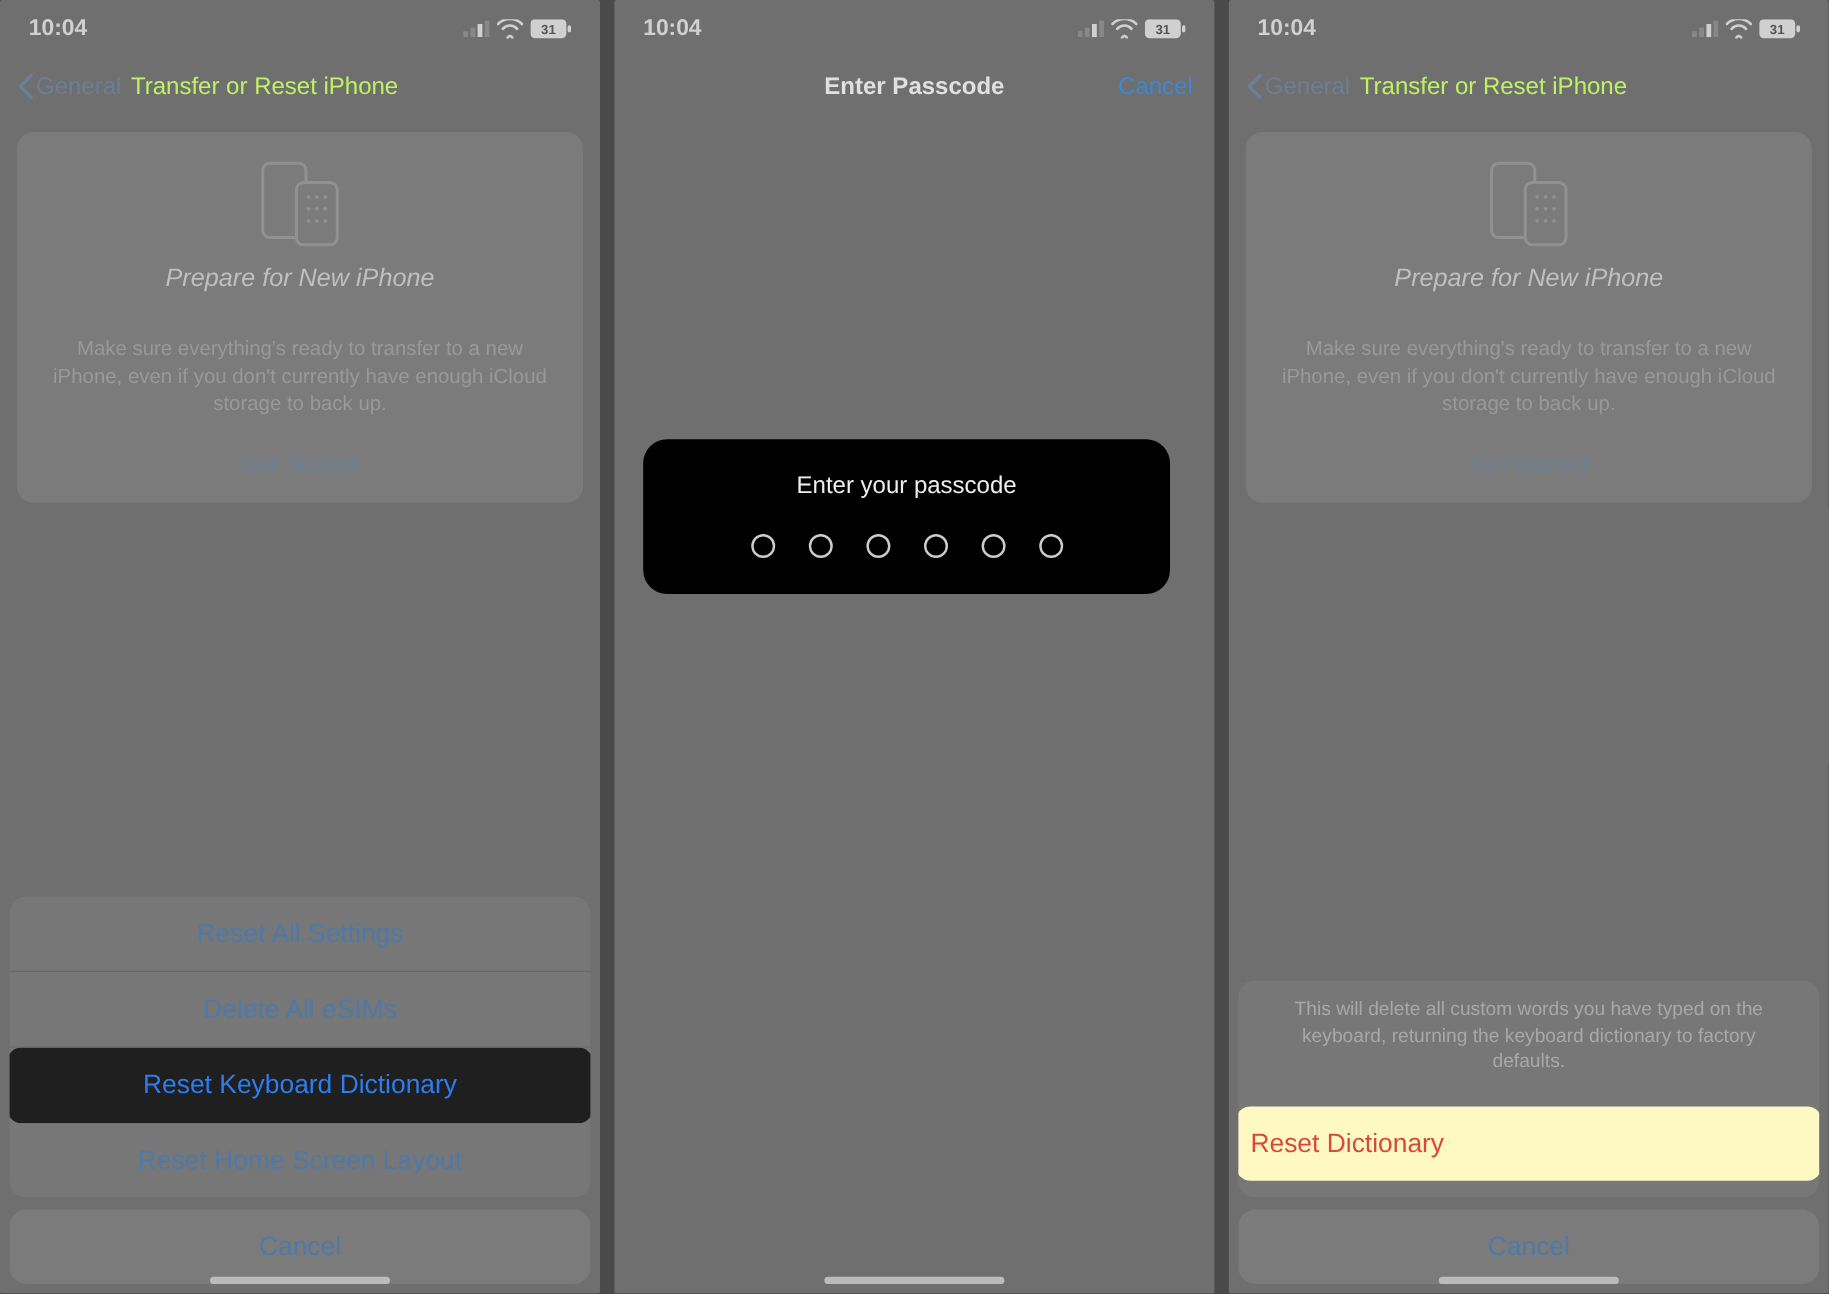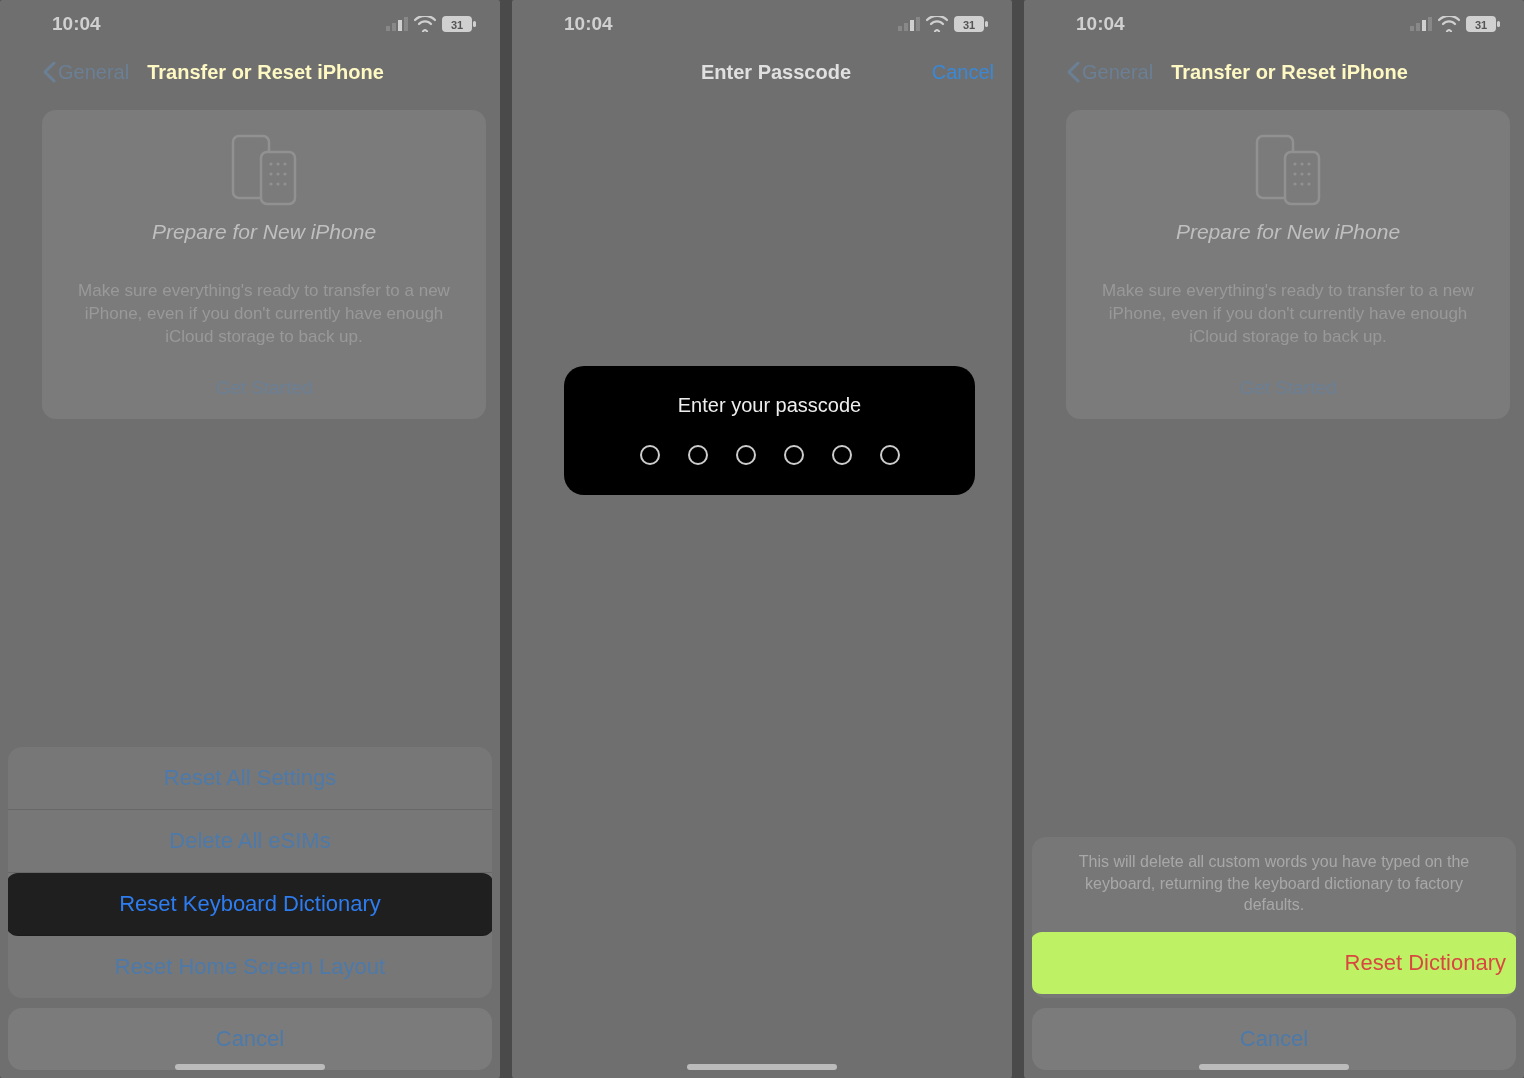--- a/index.html
+++ b/index.html
@@ -13,21 +13,20 @@
     height: 1078px;
   }
   .phone {
     flex: 1;
     background: #6f6f6f;
     border-radius: 2px;
     position: relative;
     overflow: hidden;
     display: flex;
     flex-direction: column;
-    padding-left: 28px;
   }
   .status-bar {
     height: 48px;
     display: flex;
     justify-content: space-between;
     align-items: center;
     padding: 0 24px;
     color: #d0d0d0;
     font-size: 19px;
     font-weight: 600;
@@ -46,24 +45,24 @@
     position: relative;
   }
   .nav-back {
     display: flex;
     align-items: center;
     color: #6b7f95;
     font-size: 20px;
     gap: 2px;
   }
   .nav-title-left {
-    color: #fef9c3;
+    color: #bef264;
     font-size: 20px;
-    font-weight: 700;
-    margin-left: 18px;
+    font-weight: 400;
+    margin-left: 8px;
   }
   .nav-title-center {
     position: absolute;
     left: 50%;
     transform: translateX(-50%);
     color: #e0e0e0;
     font-size: 20px;
     font-weight: 600;
   }
   .nav-action-right {
@@ -94,22 +93,22 @@
     color: #4d7aaa;
     font-size: 22px;
     border-bottom: 1px solid rgba(0,0,0,0.12);
   }
   .sheet-item:last-child { border-bottom: none; }
   .sheet-item.highlight { background: #1f1f1f; color: #2d7cf0; border-radius: 12px; margin: 0 -2px; }
   .sheet-footer-text {
     color: #a8a8a8; font-size: 16px; text-align: center; padding: 14px 22px 12px; line-height:1.35;
   }
   .sheet-reset-row {
-    background: #bef264; color: #d94840; font-size: 22px; text-align: right;
-    padding: 18px 12px; border-radius: 12px; margin: 4px -2px;
+    background: #fef9c3; color: #d94840; font-size: 22px; text-align: left;
+    padding: 18px 12px; border-radius: 12px; margin: 14px -2px;
   }
   .cancel-btn {
     margin-top: 10px;
     background: #7b7b7b;
     border-radius: 14px;
     padding: 18px 12px;
     text-align: center;
     color: #4d7aaa;
     font-size: 22px;
     font-weight: 500;

